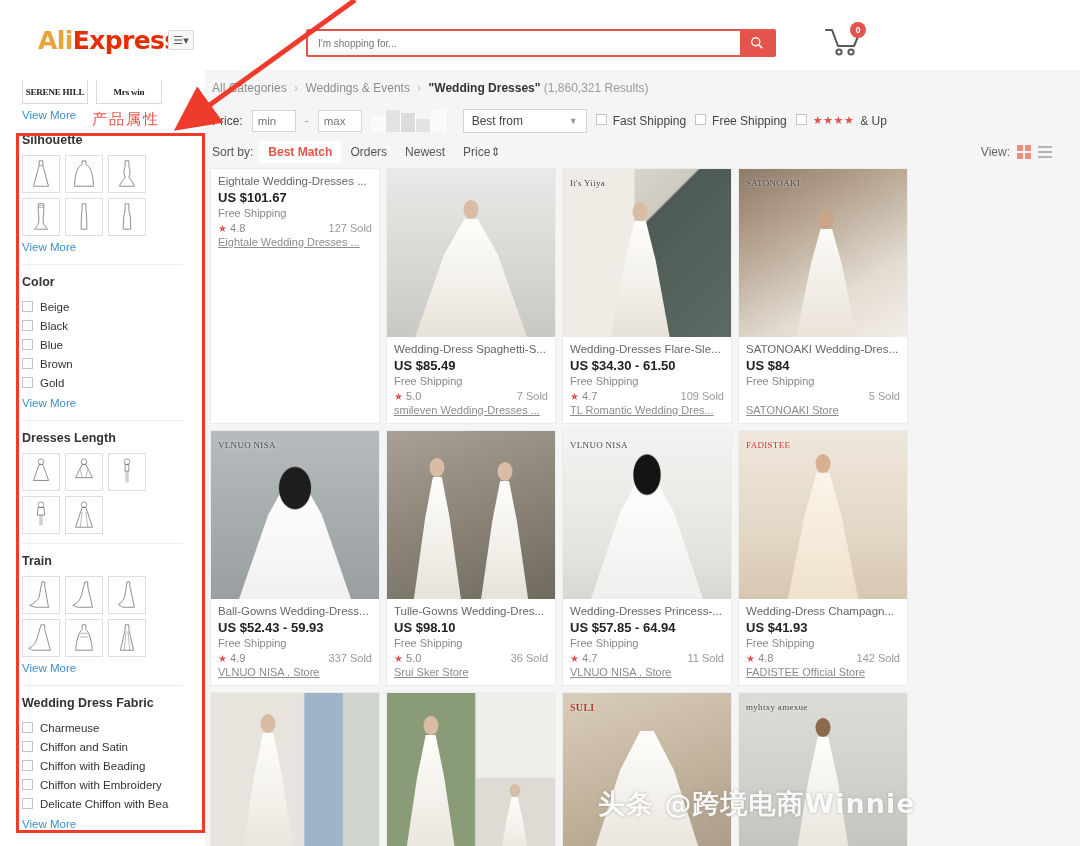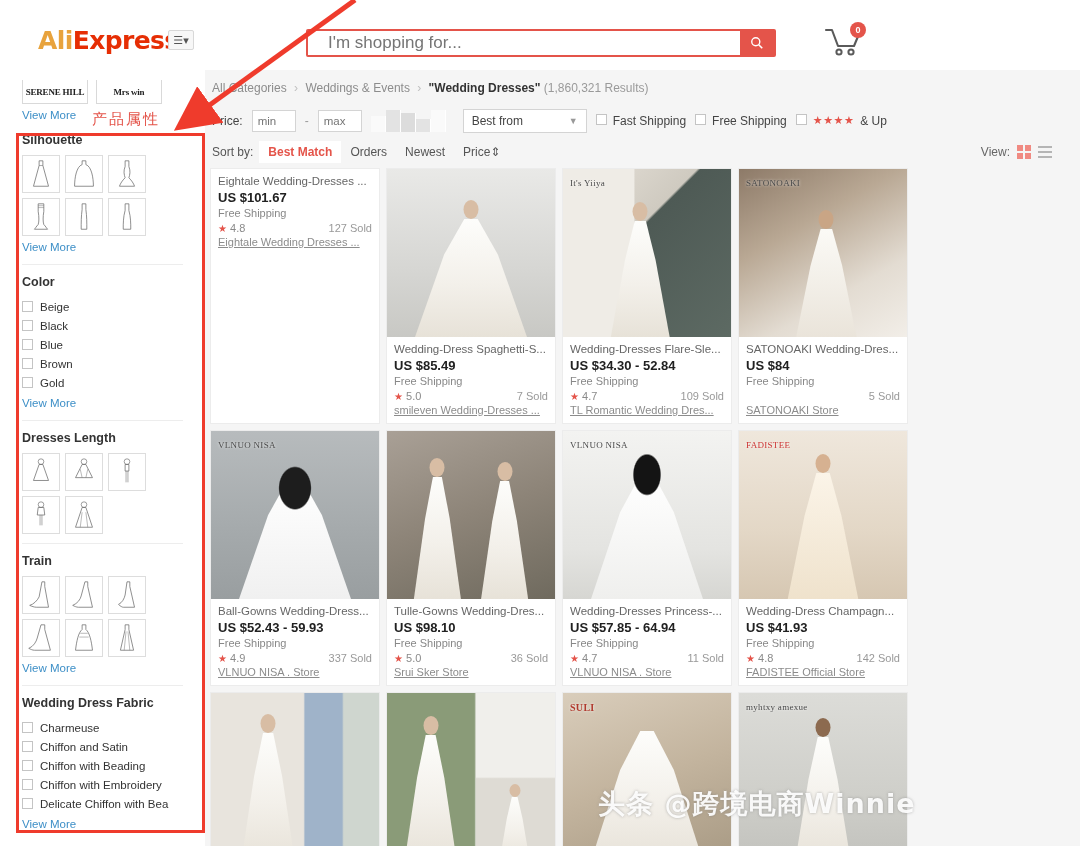--- a/index.html
+++ b/index.html
@@ -30,22 +30,22 @@
     background: #f7f7f7; display: flex; align-items: center; justify-content: center;
     font-size: 11px; color: #555;
   }
   .search-wrap {
     position: absolute; left: 306px; top: 29px;
     width: 470px; height: 28px;
     border: 2px solid #e4544a; border-radius: 2px; background: #fff;
     display: flex;
   }
   .search-input {
-    flex: 1; border: none; outline: none; padding: 0 20px;
-    font-size: 17px; color: #9b9b9b;
+    flex: 1; border: none; outline: none; padding: 0 10px;
+    font-size: 10px; color: #9b9b9b;
     font-family: "Liberation Sans", sans-serif; background: transparent;
   }
   .search-btn {
     width: 34px; background: #e4544a; border: none; cursor: pointer;
     display: flex; align-items: center; justify-content: center;
   }
   .cart {
     position: absolute; left: 820px; top: 24px; width: 48px; height: 36px;
   }
   .cart-badge {
@@ -548,21 +548,21 @@
 
       <div class="card">
         <div class="card-img" style="background:linear-gradient(135deg,#e7e2da 0%,#cfcac0 40%,#4e5a55 41%,#5d6a63 100%)">
           <div class="sc" style="background:linear-gradient(90deg,#efece6 0 42%,transparent 43%)"></div>
           <div class="gown" style="left:46%;height:116px;width:70px"></div>
           <div class="head" style="left:46%;bottom:116px"></div>
           <div class="brandtag">It's Yiiya</div>
         </div>
         <div class="card-body">
           <div class="ptitle">Wedding-Dresses Flare-Sle...</div>
-          <div class="pprice">US $34.30 - 52.84</div>
+          <div class="pprice">US $34.30 - 61.50</div>
           <div class="pship">Free Shipping</div>
           <div class="prow">
             <span class="prating"><span class="st">★</span> <span>4.7</span></span>
             <span>109 Sold</span>
           </div>
           <span class="pstore">TL Romantic Wedding Dres...</span>
         </div>
       </div>
 
       <div class="card">

